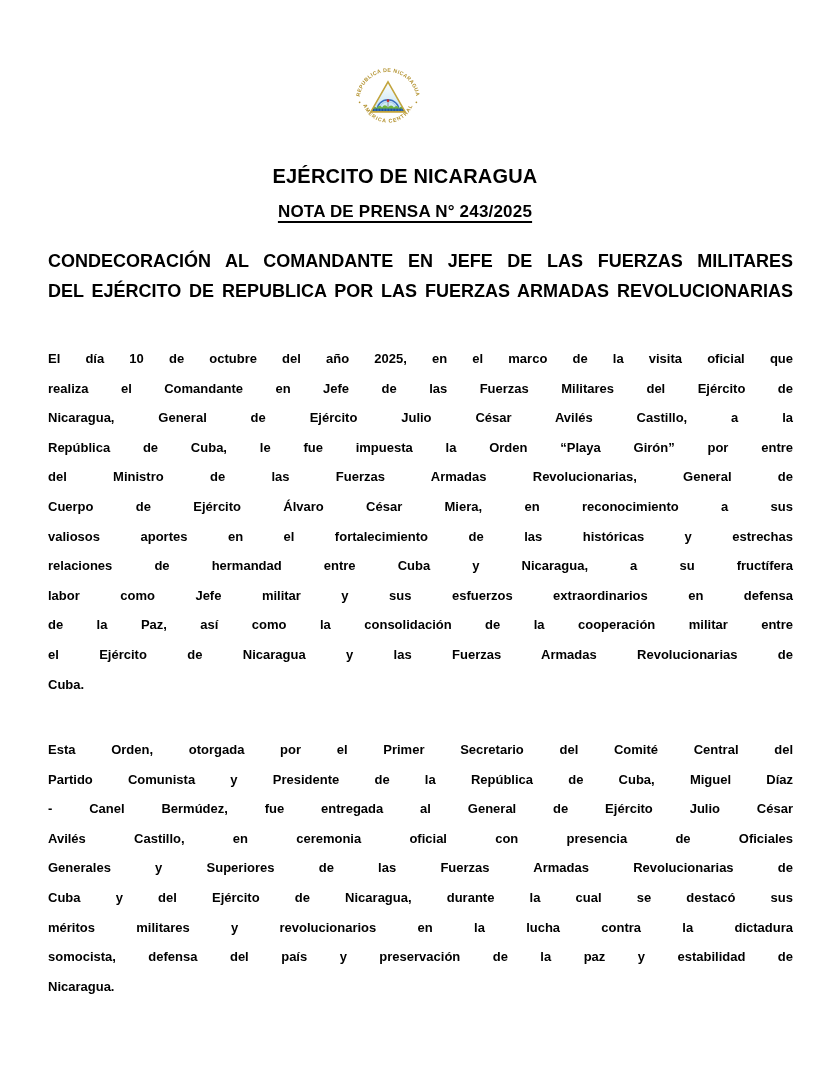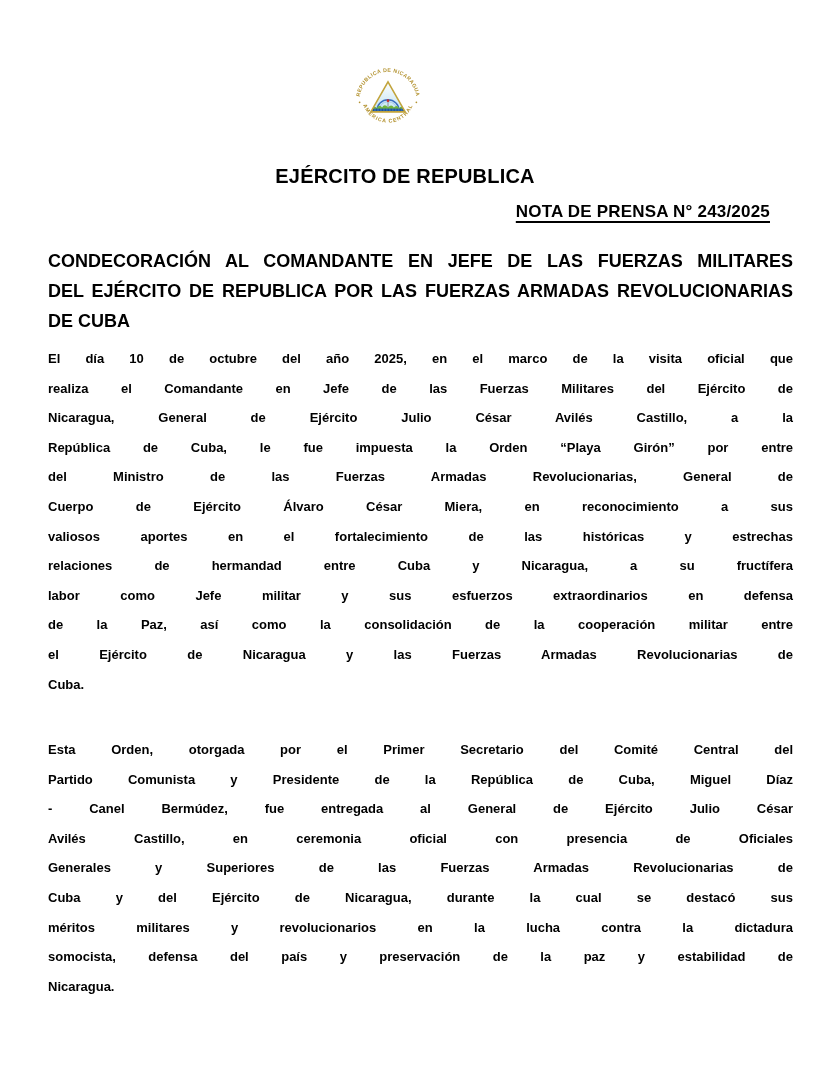--- a/index.html
+++ b/index.html
@@ -29,21 +29,21 @@
     text-align: center;
     font-size: 20px;
     line-height: 26px;
     letter-spacing: 0.2px;
   }
   .title2 {
     position: absolute;
     top: 200px;
     left: 40px;
     width: 730px;
-    text-align: right;
+    text-align: center;
     font-size: 17px;
     line-height: 24px;
     letter-spacing: 0.2px;
   }
   .title2 span {
     text-decoration: underline;
     text-decoration-thickness: 2px;
     text-underline-offset: 4px;
   }
   .headline {
@@ -98,30 +98,29 @@
         <path d="M 36,70 A 14,14 0 0 1 64,70" fill="none" stroke="#9cc4e8" stroke-width="1.4"></path>
         <line x1="50" y1="55" x2="50" y2="67" stroke="#555555" stroke-width="0.9"></line>
         <circle cx="50" cy="54.5" r="2" fill="#cc2a2a"></circle>
         <path d="M24,71.5 L24,68 Q29,61 33,66 Q37,59 41,65 Q45,58 50,65 Q55,59 59,65 Q63,60 67,66 Q71,61 76,68 L76,71.5 Z" fill="#6fb43c"></path>
         <rect x="24" y="66.5" width="52" height="5" fill="url(#wstripe)"></rect>
       </g>
       <path d="M50,26 L76,71.5 L24,71.5 Z" fill="none" stroke-width="2.4" stroke="#c2a43c"></path>
     </svg>
   </div>
 
-  <div class="title1">EJÉRCITO DE REPUBLICA</div>
+  <div class="title1">EJÉRCITO DE NICARAGUA</div>
 
   <div class="title2">
     <span>NOTA DE PRENSA N° 243/2025</span>
   </div>
 
   <div class="headline">
       <div class="jline">CONDECORACIÓN AL COMANDANTE EN JEFE DE LAS FUERZAS MILITARES</div>
       <div class="jline">DEL EJÉRCITO DE REPUBLICA POR LAS FUERZAS ARMADAS REVOLUCIONARIAS</div>
-      <div class="jline last">DE CUBA</div>
     </div>
 
   <div class="para para1">
       <div class="jline">El día 10 de octubre del año 2025, en el marco de la visita oficial que</div>
       <div class="jline">realiza el Comandante en Jefe de las Fuerzas Militares del Ejército de</div>
       <div class="jline">Nicaragua, General de Ejército Julio César Avilés Castillo, a la</div>
       <div class="jline">República de Cuba, le fue impuesta la Orden “Playa Girón” por entre</div>
       <div class="jline">del Ministro de las Fuerzas Armadas Revolucionarias, General de</div>
       <div class="jline">Cuerpo de Ejército Álvaro César Miera, en reconocimiento a sus</div>
       <div class="jline">valiosos aportes en el fortalecimiento de las históricas y estrechas</div>

